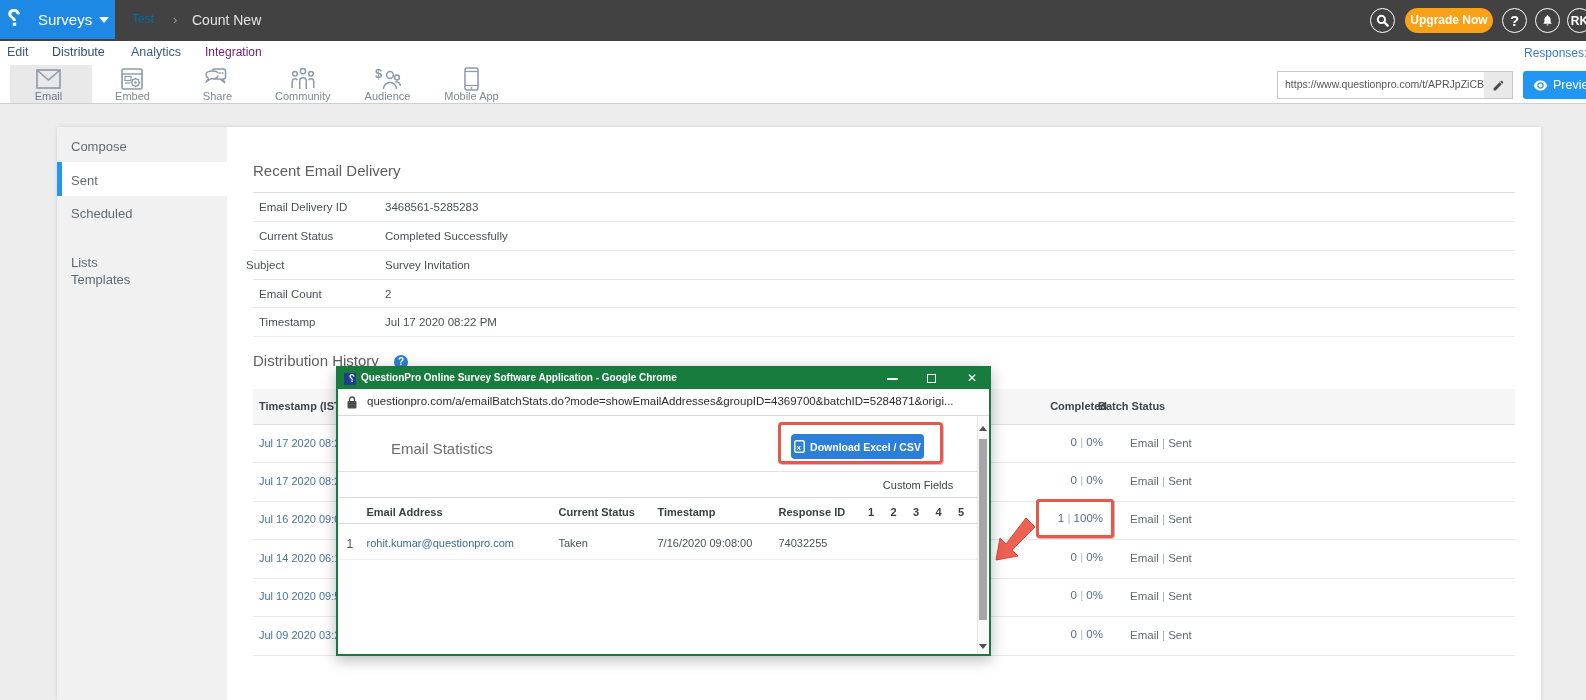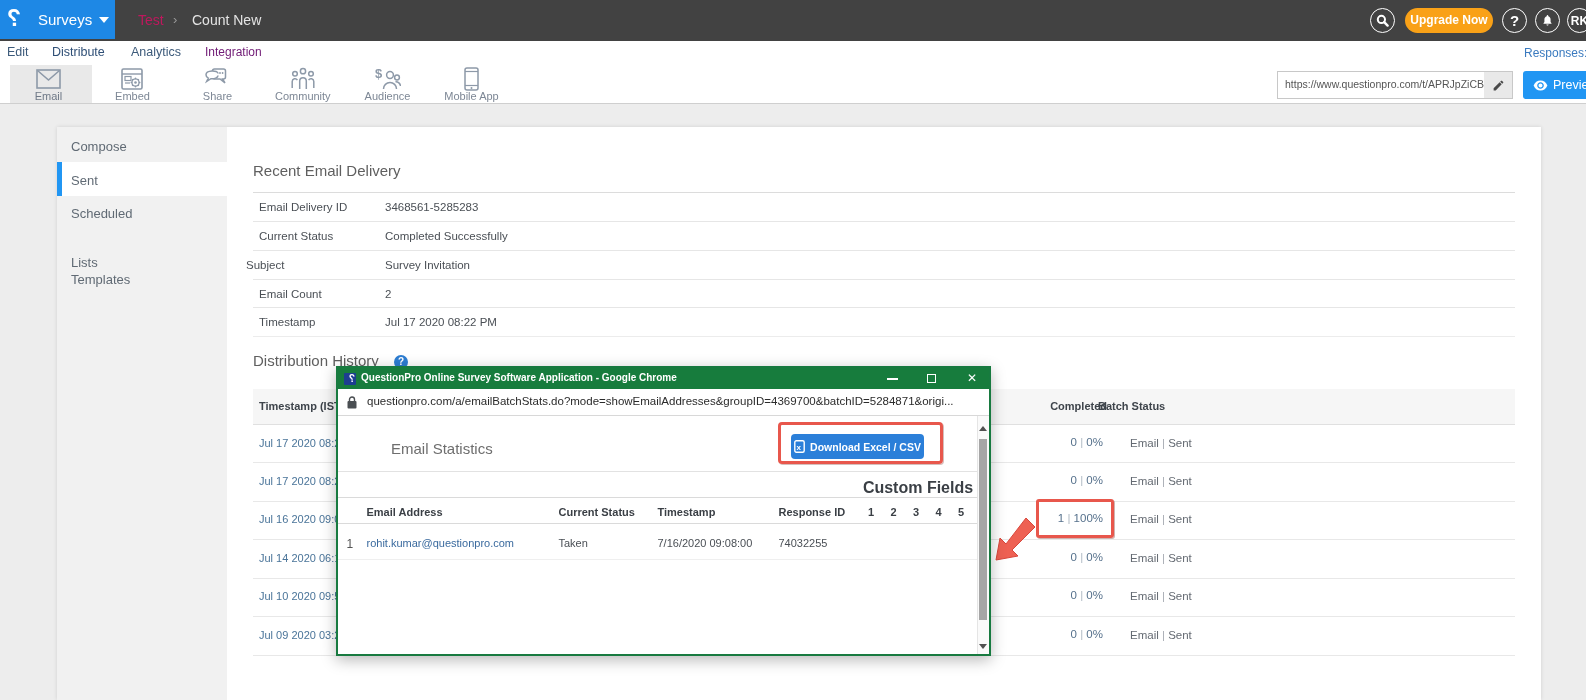--- a/index.html
+++ b/index.html
@@ -8,21 +8,21 @@
 .circ{position:absolute;width:25px;height:25px;border:1.5px solid #fff;border-radius:50%;top:8px;display:flex;align-items:center;justify-content:center}
 </style></head>
 <body>
 
 <div class="abs" style="left:0;top:0;width:1586px;height:41px;background:#424242"></div>
 <div class="abs" style="left:0;top:0;width:115px;height:39px;background:#1e88e5;color:#fff">
   <span class="abs" style="left:7px;top:5px;font-size:23px;font-weight:bold;transform:scaleX(-1)">?</span>
   <span class="abs" style="left:38px;top:11px;font-size:15px">Surveys</span>
   <span class="abs" style="left:99px;top:17px;width:0;height:0;border-left:5px solid transparent;border-right:5px solid transparent;border-top:6px solid #fff"></span>
 </div>
-<div class="abs" style="left:138px;top:12px;font-size:14px;color:#be185d">Test</div>
+<div class="abs" style="left:132px;top:12px;font-size:12px;color:#0369a1">Test</div>
 <div class="abs" style="left:173px;top:12px;font-size:13px;color:#9a9a9a">›</div>
 <div class="abs" style="left:192px;top:12px;font-size:14px;color:#e4e4e4">Count New</div>
 
 <div class="circ" style="left:1370px">
   <svg width="13" height="13" viewBox="0 0 13 13">
       <circle cx="5.4" cy="5.4" r="3.6" fill="none" stroke="#fff" stroke-width="2"></circle>
       <line x1="8.2" y1="8.2" x2="11.6" y2="11.6" stroke="#fff" stroke-width="2.4" stroke-linecap="round"></line>
     </svg>
 </div>
 <div class="abs" style="left:1405px;top:8px;width:88px;height:25px;background:#f9a117;border-radius:13px;color:#fff;font-size:12px;font-weight:bold;text-align:center;line-height:25px">Upgrade Now</div>
@@ -229,21 +229,21 @@
   <div class="abs" style="left:53px;top:72px;font-size:15px;color:#6e6e6e">Email Statistics</div>
   <div class="abs" style="left:453px;top:66px;width:133px;height:25px;background:#2b7fd9;border-radius:4px;color:#fff;font-size:10.5px;font-weight:bold;white-space:nowrap;display:flex;align-items:center;justify-content:center">
     <svg width="11" height="13" viewBox="0 0 11 13" style="margin-right:5px">
         <rect x="0.8" y="0.8" width="9.4" height="11.4" rx="1.5" fill="none" stroke="#fff" stroke-width="1.4"></rect>
         <text x="2.6" y="9.5" font-size="8" font-weight="bold" fill="#fff" font-family="Liberation Sans">x</text>
       </svg>
     Download Excel / CSV
   </div>
   <div class="abs" style="left:440px;top:54px;width:165px;height:42px;border:3.5px solid #e8574c;border-radius:4px;box-shadow:1px 1px 0 rgba(120,40,30,.3)"></div>
   <div class="abs" style="left:0;top:103px;width:640px;height:1px;background:#e2e2e2"></div>
-  <div class="abs" style="left:520px;top:111px;width:120px;text-align:center;font-size:16px;font-weight:bold;color:#3a3f45">Custom Fields</div>
+  <div class="abs" style="left:520px;top:111px;width:120px;text-align:center;font-size:11px;font-weight:normal;color:#3a3f45">Custom Fields</div>
   <div class="abs" style="left:0;top:129px;width:640px;height:1px;background:#dadada"></div>
   <div class="abs" style="left:0;top:155px;width:640px;height:1px;background:#dadada"></div>
   <div class="abs" style="left:28.5px;top:138px;font-size:11px;font-weight:bold;color:#3a3f45">Email Address</div>
   <div class="abs" style="left:220.5px;top:138px;font-size:11px;font-weight:bold;color:#3a3f45">Current Status</div>
   <div class="abs" style="left:319.5px;top:138px;font-size:11px;font-weight:bold;color:#3a3f45">Timestamp</div>
   <div class="abs" style="left:440.5px;top:138px;font-size:11px;font-weight:bold;color:#3a3f45">Response ID</div>
   <div class="abs" style="left:523px;top:138px;width:20px;text-align:center;font-size:11px;font-weight:bold;color:#3a3f45">1</div>
   <div class="abs" style="left:545.5px;top:138px;width:20px;text-align:center;font-size:11px;font-weight:bold;color:#3a3f45">2</div>
   <div class="abs" style="left:568px;top:138px;width:20px;text-align:center;font-size:11px;font-weight:bold;color:#3a3f45">3</div>
   <div class="abs" style="left:590.5px;top:138px;width:20px;text-align:center;font-size:11px;font-weight:bold;color:#3a3f45">4</div>

